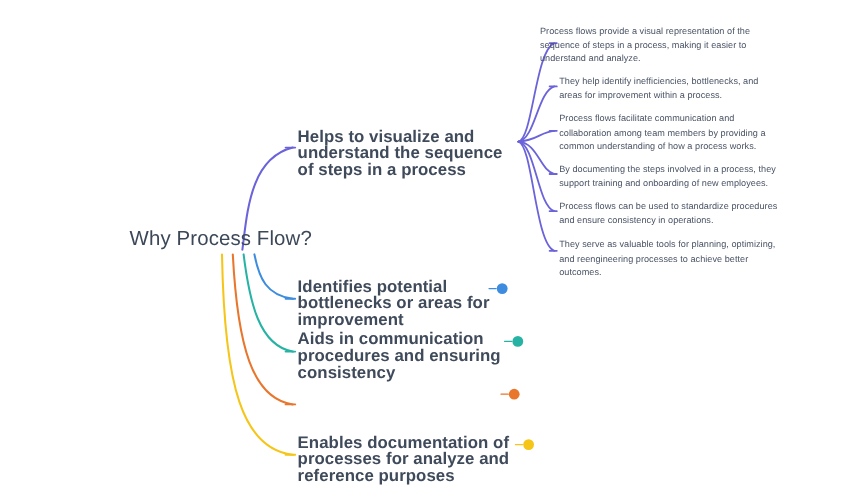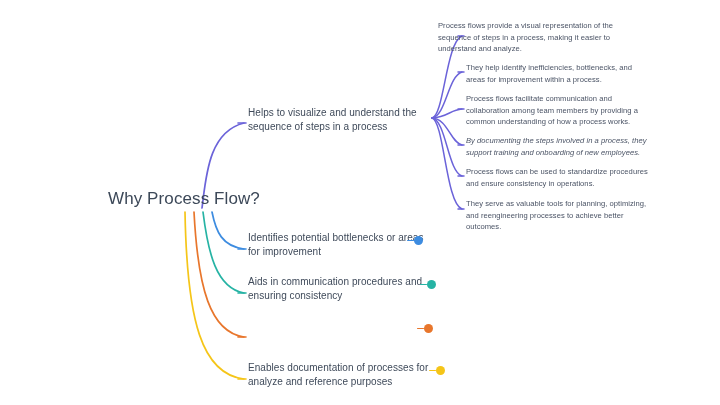--- a/index.html
+++ b/index.html
@@ -35,23 +35,24 @@
     top: 190px;
     color: #3c4858;
     font-size: 17px;
     line-height: 18px;
     letter-spacing: 0.1px;
     white-space: nowrap;
   }
   .branch-node {
     width: 186px;
     color: #3f4a5a;
-    font-size: 10px;
+    font-size: 14px;
     line-height: 14px;
     letter-spacing: 0.05px;
+    font-weight: bold;
   }
   .leaf-node {
     width: 184px;
     color: #4a5365;
     font-size: 7.6px;
     line-height: 11.6px;
     letter-spacing: 0.03px;
   }
   .collapse-dot {
     position: absolute;
@@ -118,25 +119,25 @@
   <div class="dot-stub" style="left:420px; top:283.5px; background:#26b3a4;"></div>
   <div class="collapse-dot" style="left:427px; top:280px; background:#26b3a4;"></div>
 
   <div class="dot-stub" style="left:417px; top:327.5px; background:#e8762c;"></div>
   <div class="collapse-dot" style="left:424px; top:324px; background:#e8762c;"></div>
 
   <div class="node branch-node" style="left:248px; top:361px;">Enables documentation of processes for analyze and reference purposes</div>
   <div class="dot-stub" style="left:429px; top:369.5px; background:#f5c518;"></div>
   <div class="collapse-dot" style="left:436px; top:366px; background:#f5c518;"></div>
 
-  <div class="node leaf-node" style="left:438px; top:20px;">Process flows provide a visual representation of the sequence of steps in a process, making it easier to understand and analyze.</div>
+  <div class="node leaf-node" style="left:450px; top:20px;">Process flows provide a visual representation of the sequence of steps in a process, making it easier to understand and analyze.</div>
 
   <div class="node leaf-node" style="left:466px; top:93px;">Process flows facilitate communication and collaboration among team members by providing a common understanding of how a process works.</div>
 
   <div class="node leaf-node" style="left:466px; top:62px;">They help identify inefficiencies, bottlenecks, and areas for improvement within a process.</div>
 
-  <div class="node leaf-node" style="left:466px; top:135px;font-style:italic;">By documenting the steps involved in a process, they support training and onboarding of new employees.</div>
+  <div class="node leaf-node" style="left:466px; top:135px;">By documenting the steps involved in a process, they support training and onboarding of new employees.</div>
 
   <div class="node leaf-node" style="left:466px; top:166px;">Process flows can be used to standardize procedures and ensure consistency in operations.</div>
 
   <div class="node leaf-node" style="left:466px; top:198px;">They serve as valuable tools for planning, optimizing, and reengineering processes to achieve better outcomes.</div>
 
 </div>
 
 </body></html>

